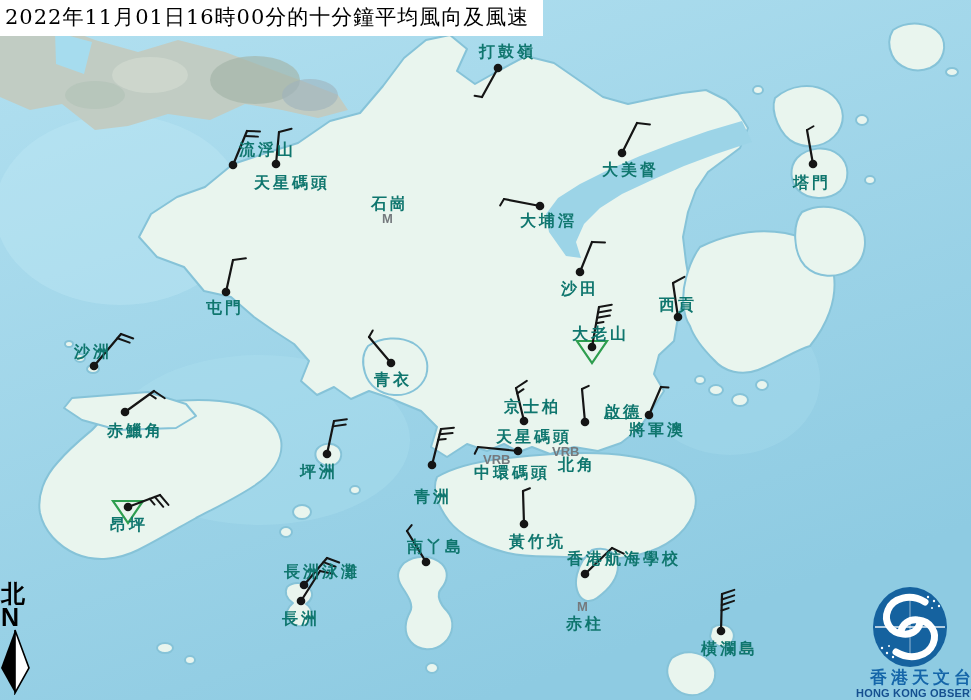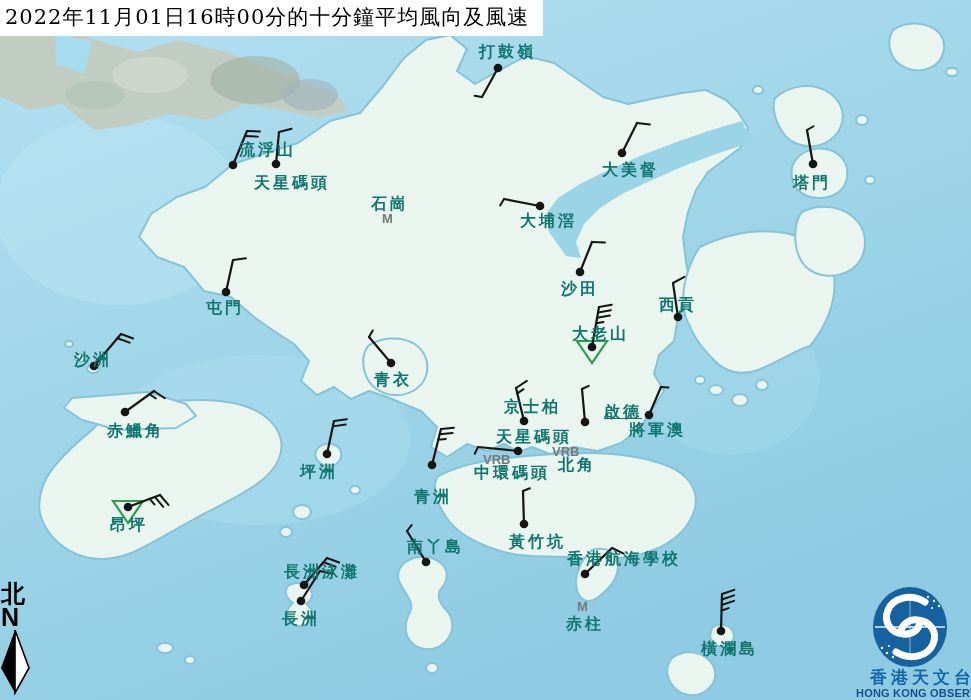--- a/index.html
+++ b/index.html
@@ -283,21 +283,21 @@
       <div class="slabel" style="left: 254px; top: 175px;">天星碼頭</div>
       <div class="smarker" style="left: 382px; top: 212px;">M</div>
       <div class="slabel" style="left: 371px; top: 196px;">石崗</div>
       <div class="slabel" style="left: 602px; top: 162px;">大美督</div>
       <div class="slabel" style="left: 793px; top: 175px;">塔門</div>
       <div class="slabel" style="left: 520px; top: 213px;">大埔滘</div>
       <div class="slabel" style="left: 561px; top: 281px;">沙田</div>
       <div class="slabel" style="left: 659px; top: 297px;">西貢</div>
       <div class="slabel" style="left: 572px; top: 326px;">大老山</div>
       <div class="slabel" style="left: 206px; top: 300px;">屯門</div>
-      <div class="slabel" style="left: 74px; top: 352px;">沙洲</div>
+      <div class="slabel" style="left: 74px; top: 344px;">沙洲</div>
       <div class="slabel" style="left: 374px; top: 372px;">青衣</div>
       <div class="slabel" style="left: 107px; top: 423px;">赤鱲角</div>
       <div class="slabel" style="left: 504px; top: 399px;">京士柏</div>
       <div class="slabel" style="left: 604px; top: 404px; text-decoration: underline;">啟德</div>
       <div class="slabel" style="left: 629px; top: 422px;">將軍澳</div>
       <div class="slabel" style="left: 496px; top: 429px; text-align: center;">天星碼頭</div>
       <div class="smarker" style="left: 483px; top: 453px;">VRB</div>
       <div class="slabel" style="left: 474px; top: 465px;">中環碼頭</div>
       <div class="smarker" style="left: 552px; top: 445px;">VRB</div>
       <div class="slabel" style="left: 558px; top: 457px;">北角</div>

